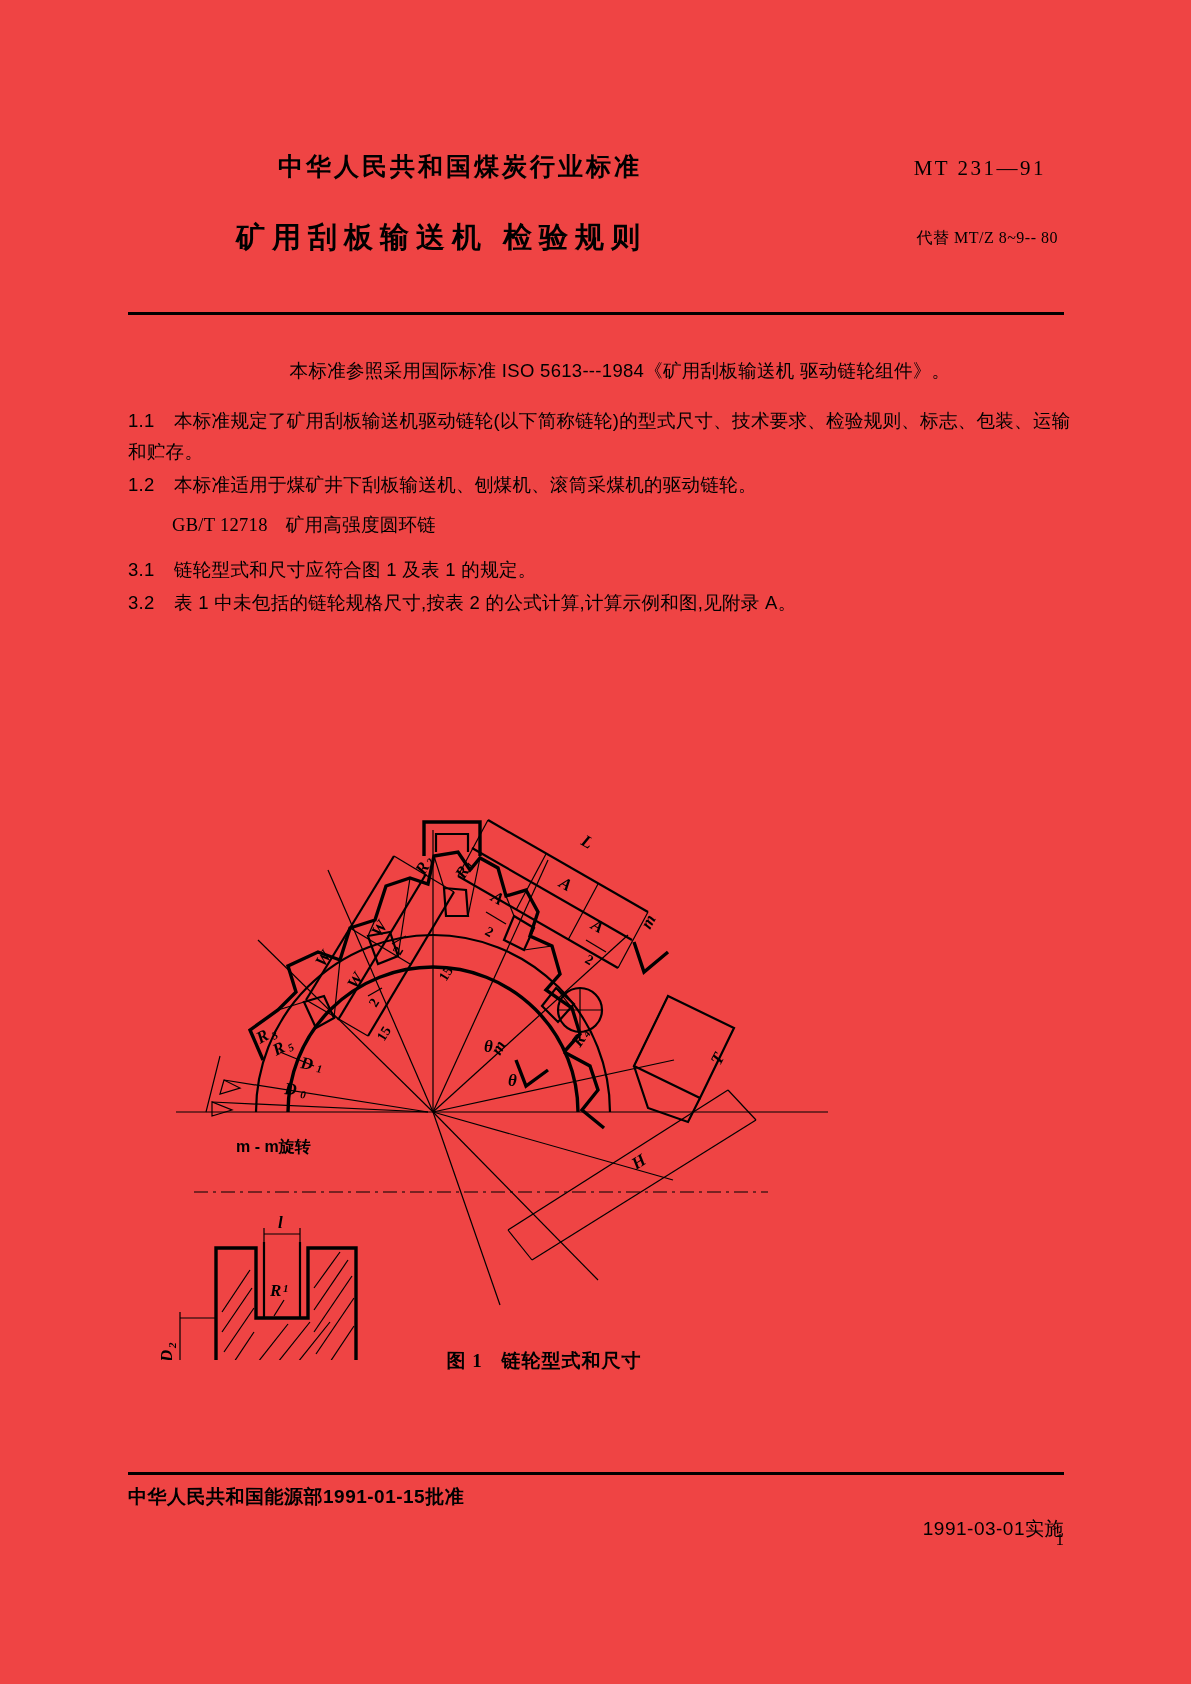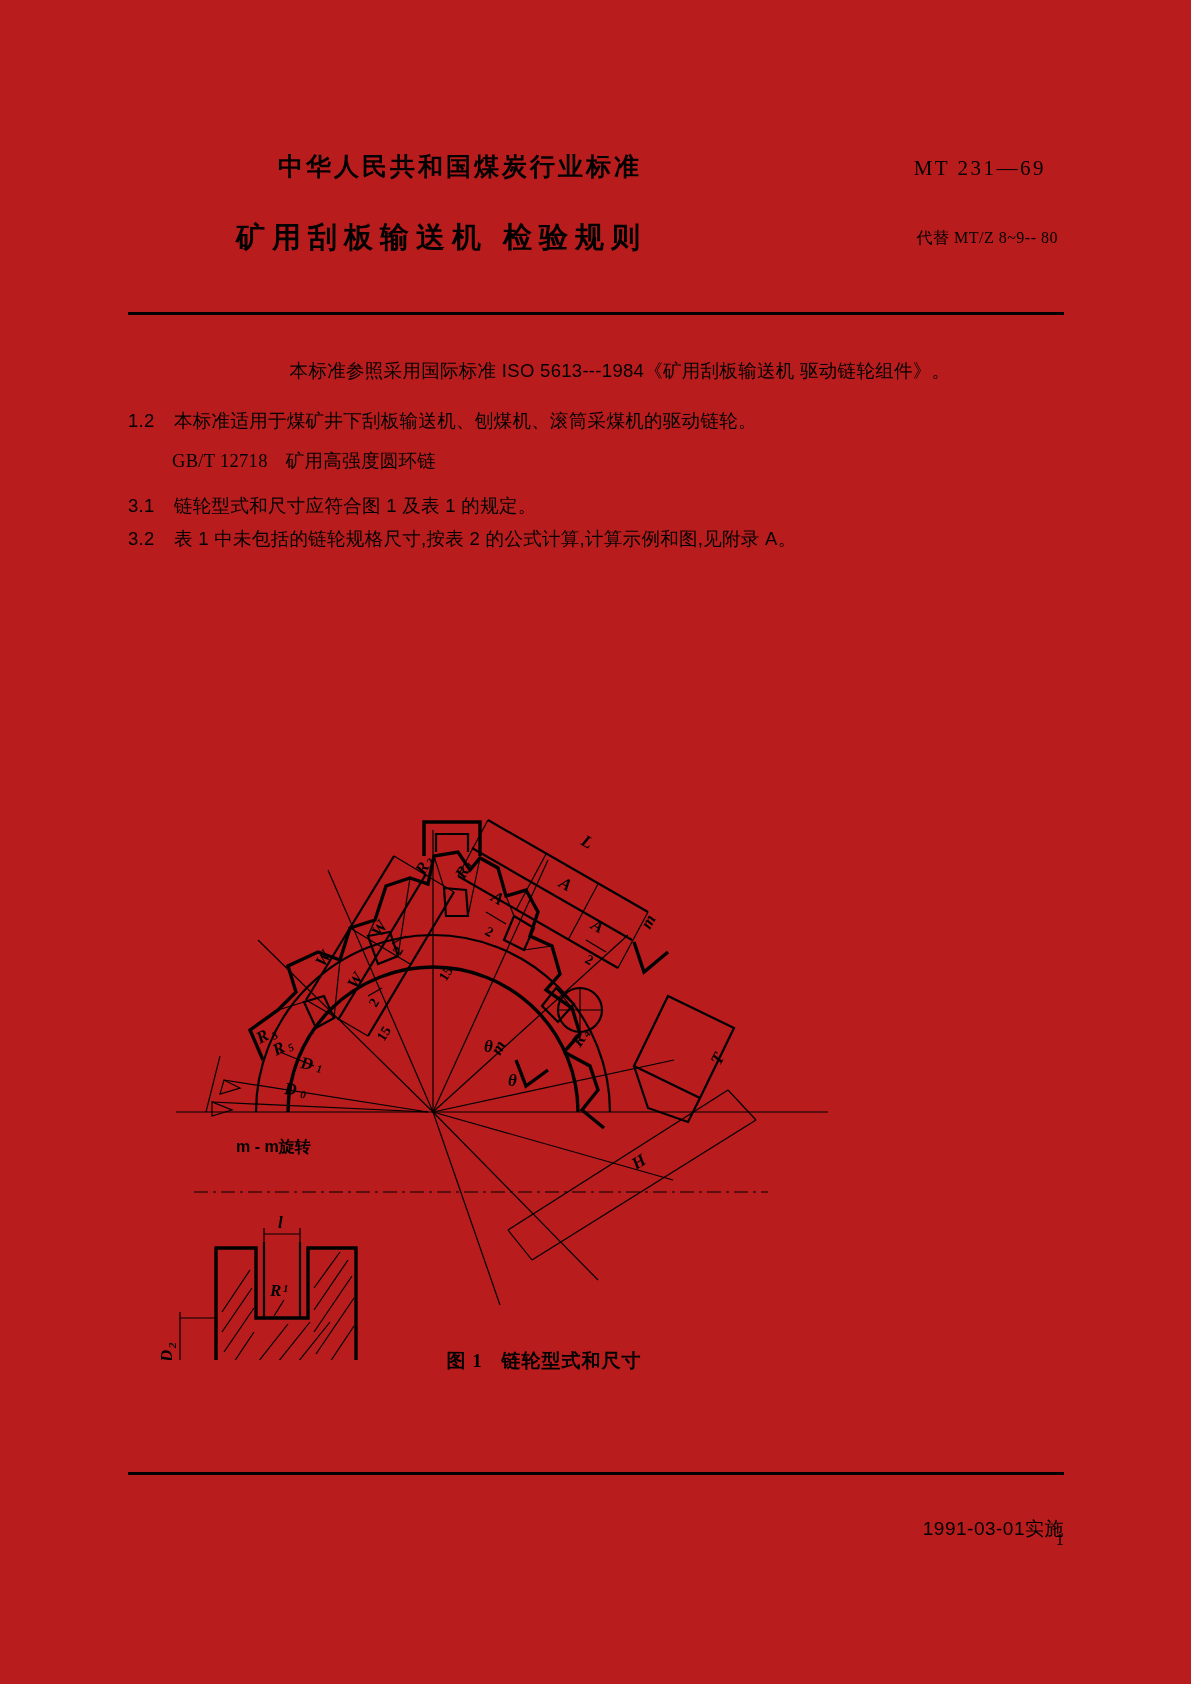--- a/index.html
+++ b/index.html
@@ -9,21 +9,21 @@
   }
   body {
     font-family: "Liberation Serif", "DejaVu Serif", serif;
     color: #000000;
   }
   .page {
     position: relative;
     width: 1191px;
     height: 1684px;
     margin: 0 auto;
-    background: #b91c1c;
+    background: #ef4444;
     overflow: hidden;
   }
 
   
   .masthead {
     position: absolute;
     left: 128px;
     top: 140px;
     width: 936px;
     height: 150px;
@@ -227,31 +227,32 @@
   .ln-thick { stroke: #000; stroke-width: 3.4; fill: none; }
   .ln-dash { stroke: #000; stroke-width: 1.1; fill: none; stroke-dasharray: 14 5 3 5; }
 </style>
 </head>
 <body>
 
 <div class="page">
 
   <div class="masthead">
     <div class="org-title">中华人民共和国煤炭行业标准</div>
-    <div class="std-number">MT 231—69</div>
+    <div class="std-number">MT 231—91</div>
     <div class="doc-title">矿用刮板输送机  检验规则</div>
     <div class="replaces">代替 MT/Z 8~9-- 80</div>
   </div>
   <div class="rule-top"></div>
 
   <div class="body-text">
 
     <p class="para intro">本标准参照采用国际标准 ISO 5613---1984《矿用刮板输送机   驱动链轮组件》。</p>
 
 
+    <p class="clause"><span class="cnum">1.1</span><span>本标准规定了矿用刮板输送机驱动链轮(以下简称链轮)的型式尺寸、技术要求、检验规则、标志、包装、运输和贮存。</span></p>
 
     <p class="clause"><span class="cnum">1.2</span><span>本标准适用于煤矿井下刮板输送机、刨煤机、滚筒采煤机的驱动链轮。</span></p>
 
 
     <p class="ref-line"><span>GB/T 12718</span><span class="ref-cn">矿用高强度圆环链</span></p>
 
 
     <p class="clause"><span class="cnum">3.1</span><span>链轮型式和尺寸应符合图 1 及表 1 的规定。</span></p>
 
     <p class="clause"><span class="cnum">3.2</span><span>表 1 中未包括的链轮规格尺寸,按表 2 的公式计算,计算示例和图,见附录 A。</span></p>
@@ -468,16 +469,17 @@
       </g>
 
     </svg>
   </div>
 
   <div class="figure-caption">
     <span class="capnum">图 1</span>&nbsp;&nbsp;&nbsp;<span>链轮型式和尺寸</span>
   </div>
 
   <div class="rule-bottom"></div>
+  <div class="footer-left">中华人民共和国能源部1991-01-15批准</div>
   <div class="footer-right">1991-03-01实施</div>
   <div class="page-number">1</div>
 
 </div>
 
 </body></html>

